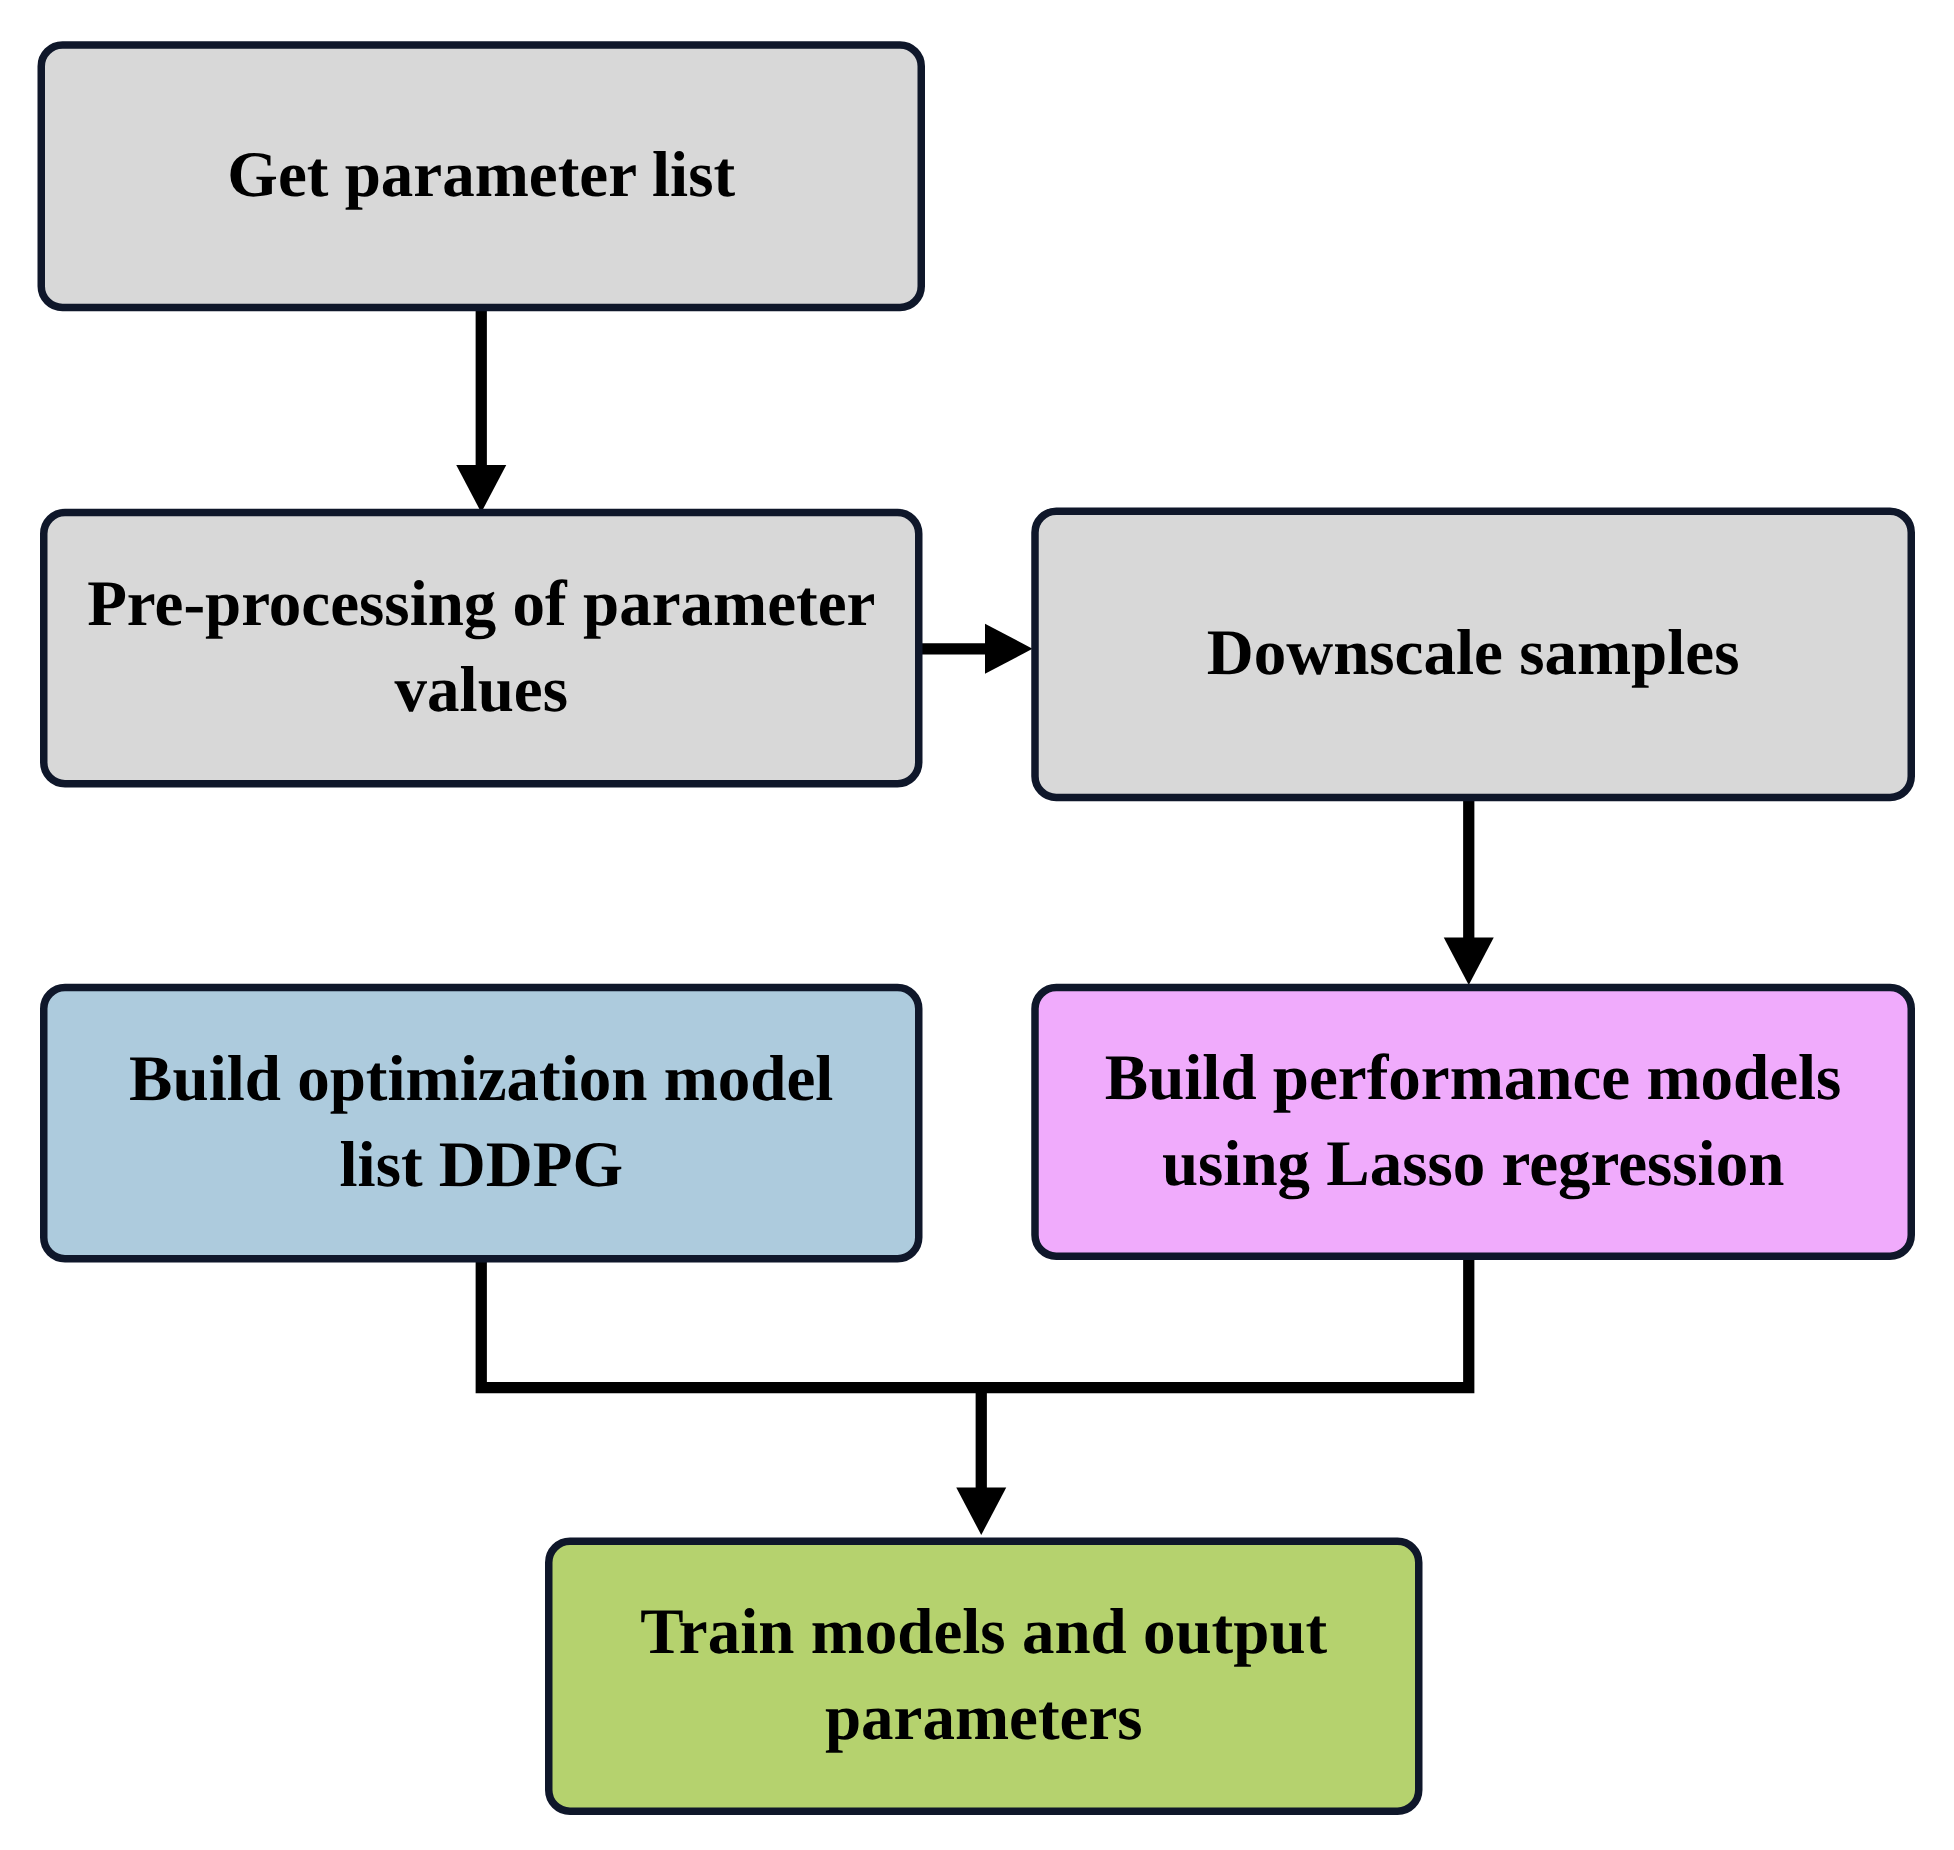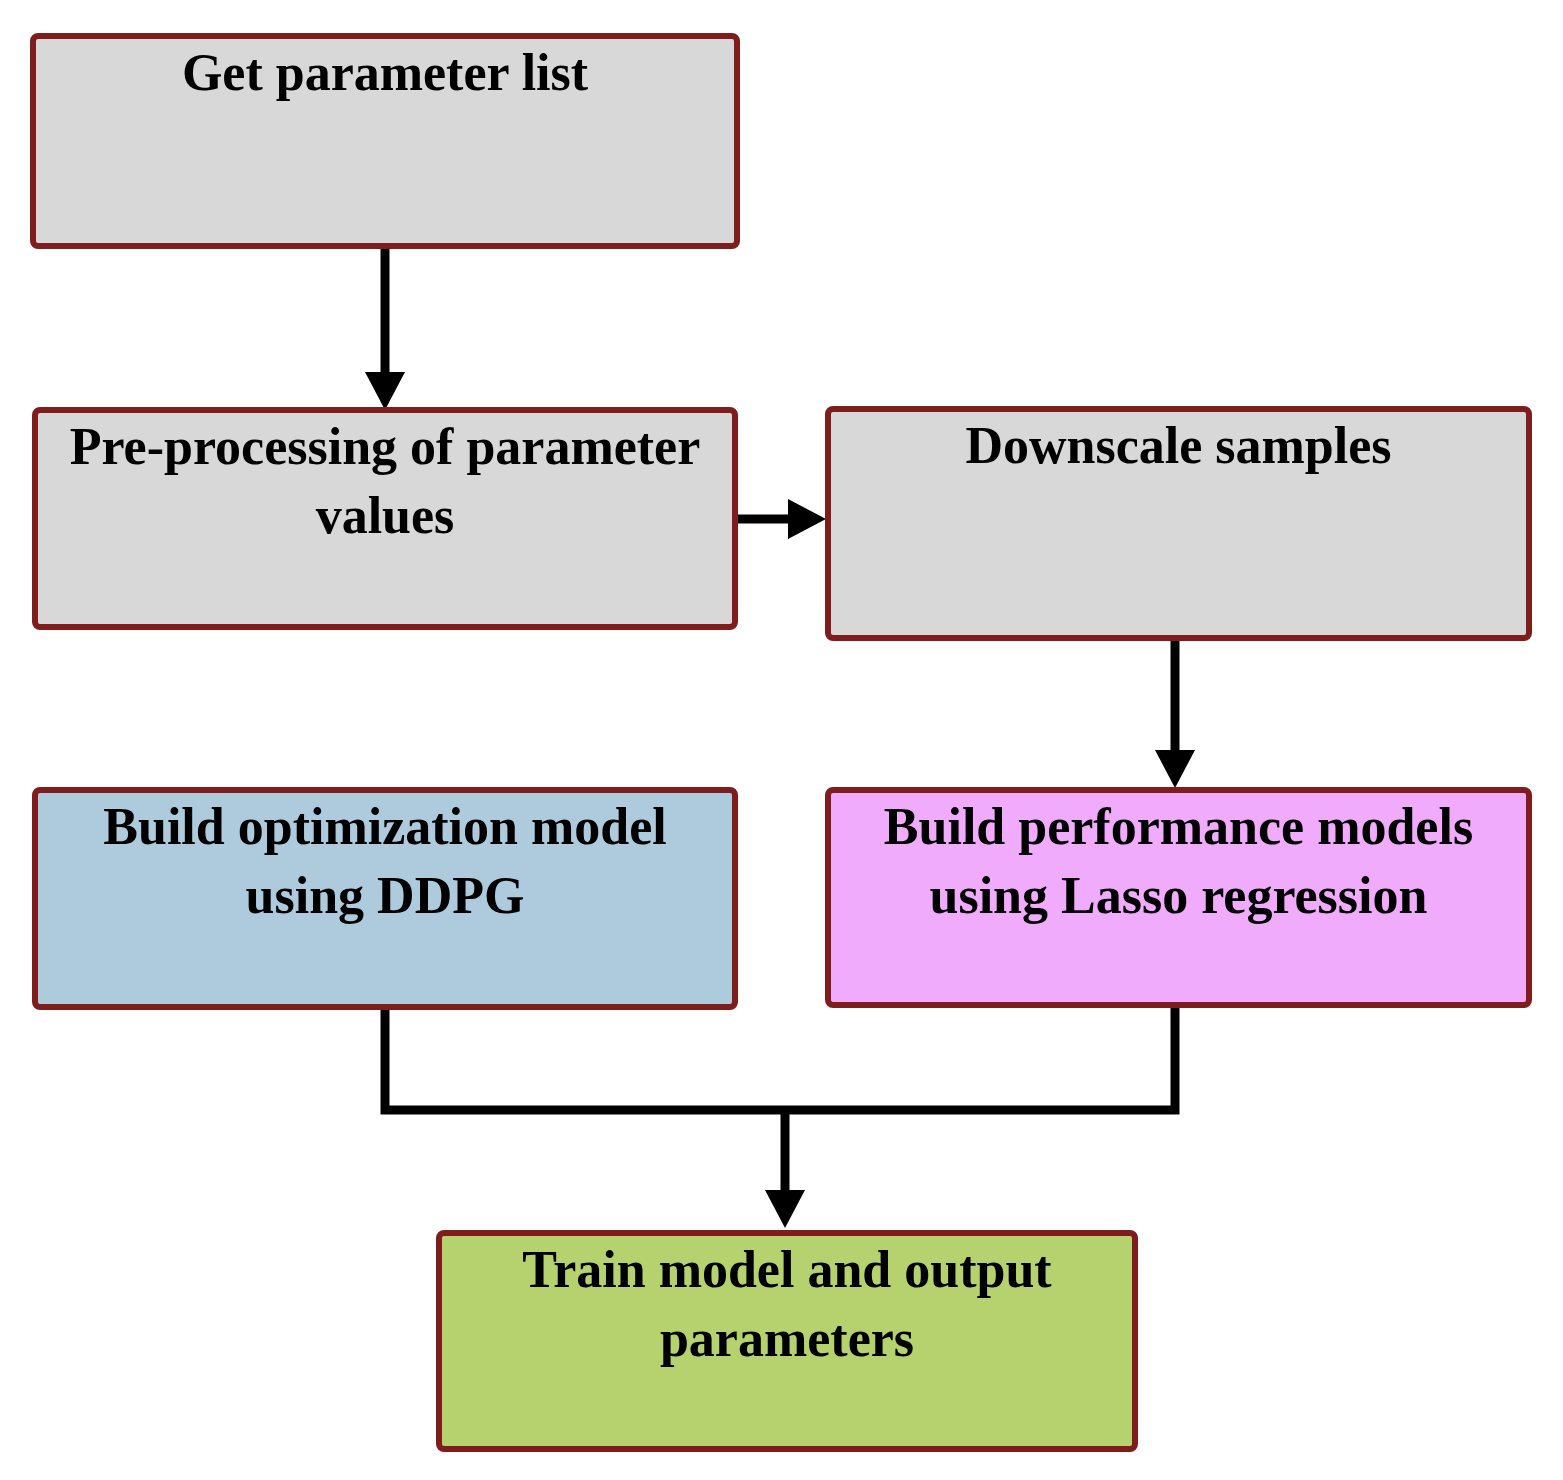--- a/index.html
+++ b/index.html
@@ -11,23 +11,24 @@
     position: relative;
     width: 1563px;
     height: 1480px;
     background: #ffffff;
     font-family: "Liberation Serif", "DejaVu Serif", serif;
     overflow: hidden;
   }
   .node {
     position: absolute;
     box-sizing: border-box;
-    border: 6px solid #7f1d1d;
-    border-radius: 8px;
+    border: 6px solid #0f172a;
+    border-radius: 20px;
     display: flex;
+    align-items: center;
     justify-content: center;
     text-align: center;
   }
   .node .label {
     font-weight: bold;
     font-size: 52px;
     line-height: 1.32;
     color: #000000;
     white-space: pre-line;
     letter-spacing: 0px;
@@ -82,26 +83,26 @@
     <span class="label">Pre-processing of parameter
 values</span>
   </div>
 
   <div class="node" style="left: 825px; top: 406px; width: 707px; height: 235px; background-color: rgb(216, 216, 216);">
     <span class="label">Downscale samples</span>
   </div>
 
   <div class="node" style="left: 32px; top: 787px; width: 706px; height: 223px; background-color: rgb(173, 203, 221);">
     <span class="label">Build optimization model
-using DDPG</span>
+list DDPG</span>
   </div>
 
   <div class="node" style="left: 825px; top: 787px; width: 707px; height: 221px; background-color: #f0abfc;">
     <span class="label">Build performance models
 using Lasso regression</span>
   </div>
 
   <div class="node" style="left: 436px; top: 1230px; width: 702px; height: 222px; background-color: rgb(181, 210, 110);">
-    <span class="label">Train model and output
+    <span class="label">Train models and output
 parameters</span>
   </div>
 
 </div>
 
 </body></html>

